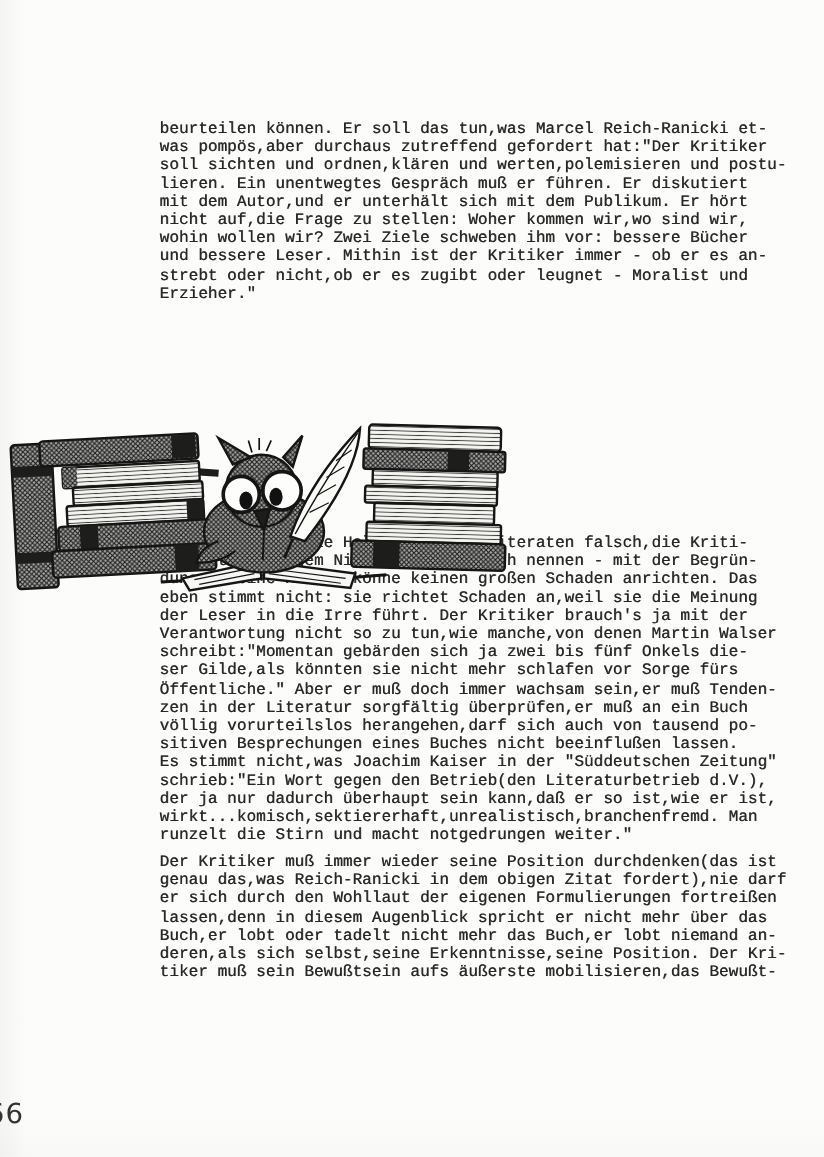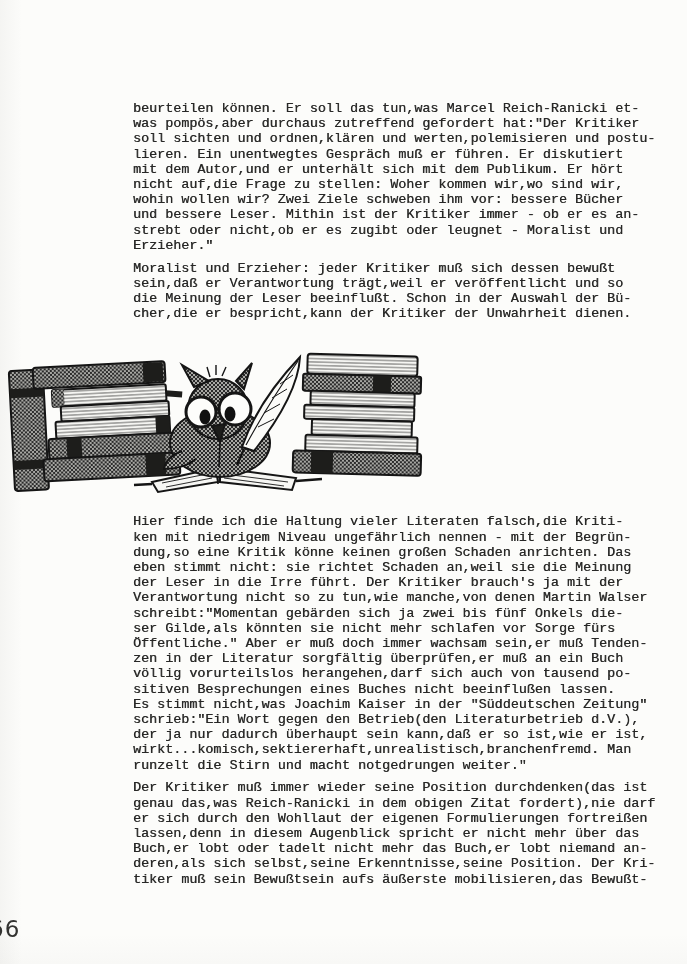--- a/index.html
+++ b/index.html
@@ -36,24 +36,20 @@
     <div class="para">beurteilen können. Er soll das tun,was Marcel Reich-Ranicki et-
 was pompös,aber durchaus zutreffend gefordert hat:"Der Kritiker
 soll sichten und ordnen,klären und werten,polemisieren und postu-
 lieren. Ein unentwegtes Gespräch muß er führen. Er diskutiert
 mit dem Autor,und er unterhält sich mit dem Publikum. Er hört
 nicht auf,die Frage zu stellen: Woher kommen wir,wo sind wir,
 wohin wollen wir? Zwei Ziele schweben ihm vor: bessere Bücher
 und bessere Leser. Mithin ist der Kritiker immer - ob er es an-
 strebt oder nicht,ob er es zugibt oder leugnet - Moralist und
 Erzieher."</div>
-    <div class="para">Moralist und Erzieher: jeder Kritiker muß sich dessen bewußt
-sein,daß er Verantwortung trägt,weil er veröffentlicht und so
-die Meinung der Leser beeinflußt. Schon in der Auswahl der Bü-
-cher,die er bespricht,kann der Kritiker der Unwahrheit dienen.</div>
     <div class="para para-3">Hier finde ich die Haltung vieler Literaten falsch,die Kriti-
 ken mit niedrigem Niveau ungefährlich nennen - mit der Begrün-
 dung,so eine Kritik könne keinen großen Schaden anrichten. Das
 eben stimmt nicht: sie richtet Schaden an,weil sie die Meinung
 der Leser in die Irre führt. Der Kritiker brauch's ja mit der
 Verantwortung nicht so zu tun,wie manche,von denen Martin Walser
 schreibt:"Momentan gebärden sich ja zwei bis fünf Onkels die-
 ser Gilde,als könnten sie nicht mehr schlafen vor Sorge fürs
 Öffentliche." Aber er muß doch immer wachsam sein,er muß Tenden-
 zen in der Literatur sorgfältig überprüfen,er muß an ein Buch

